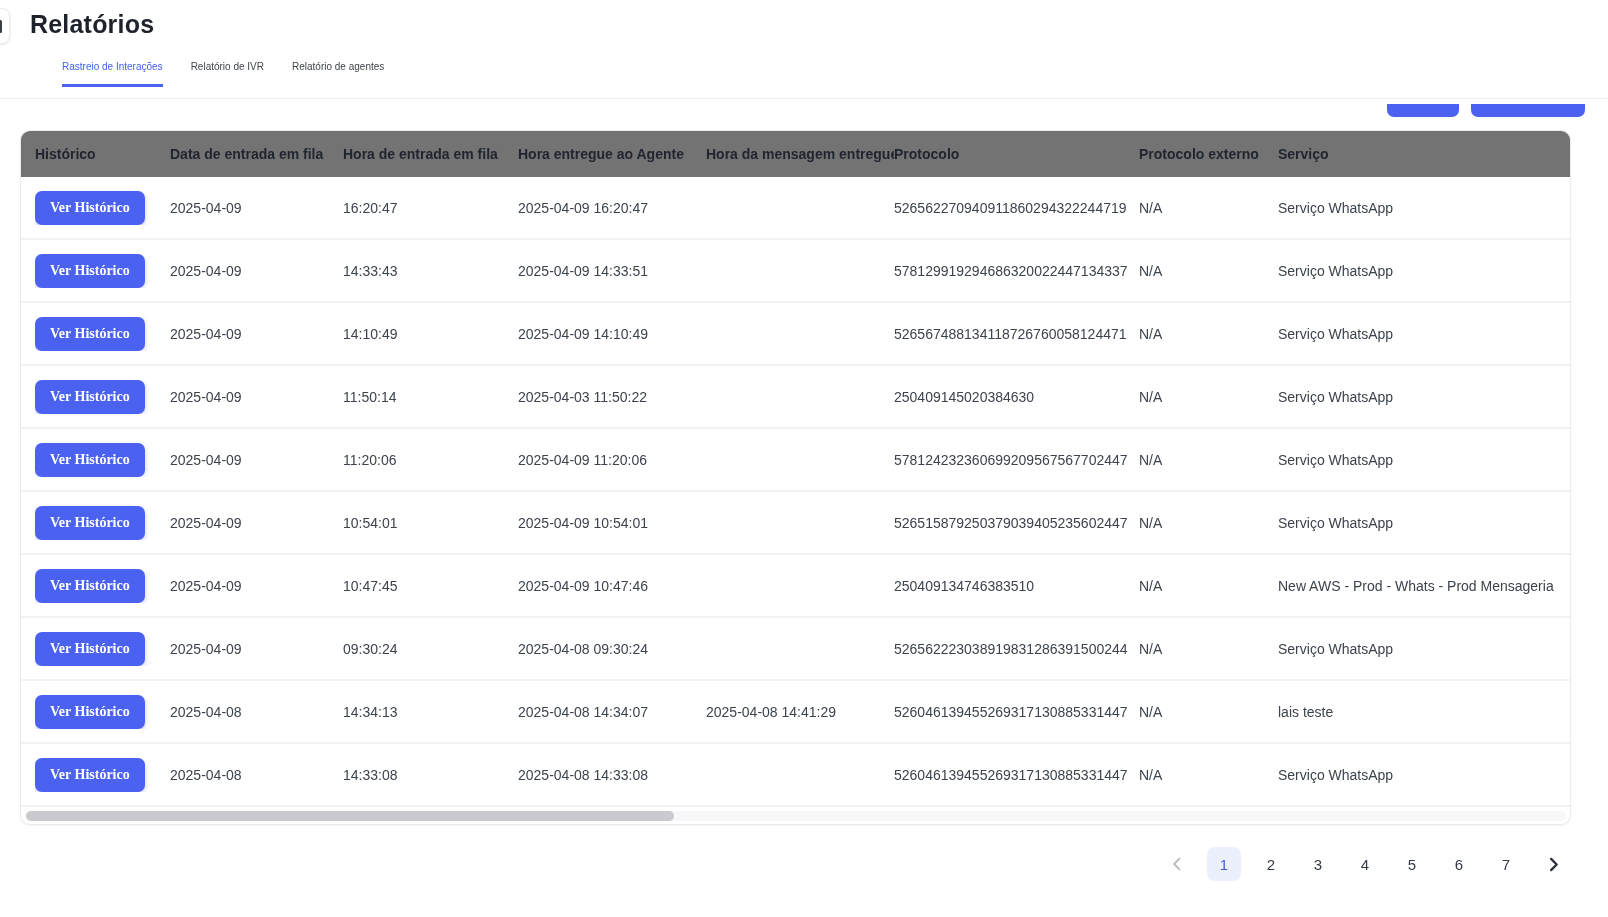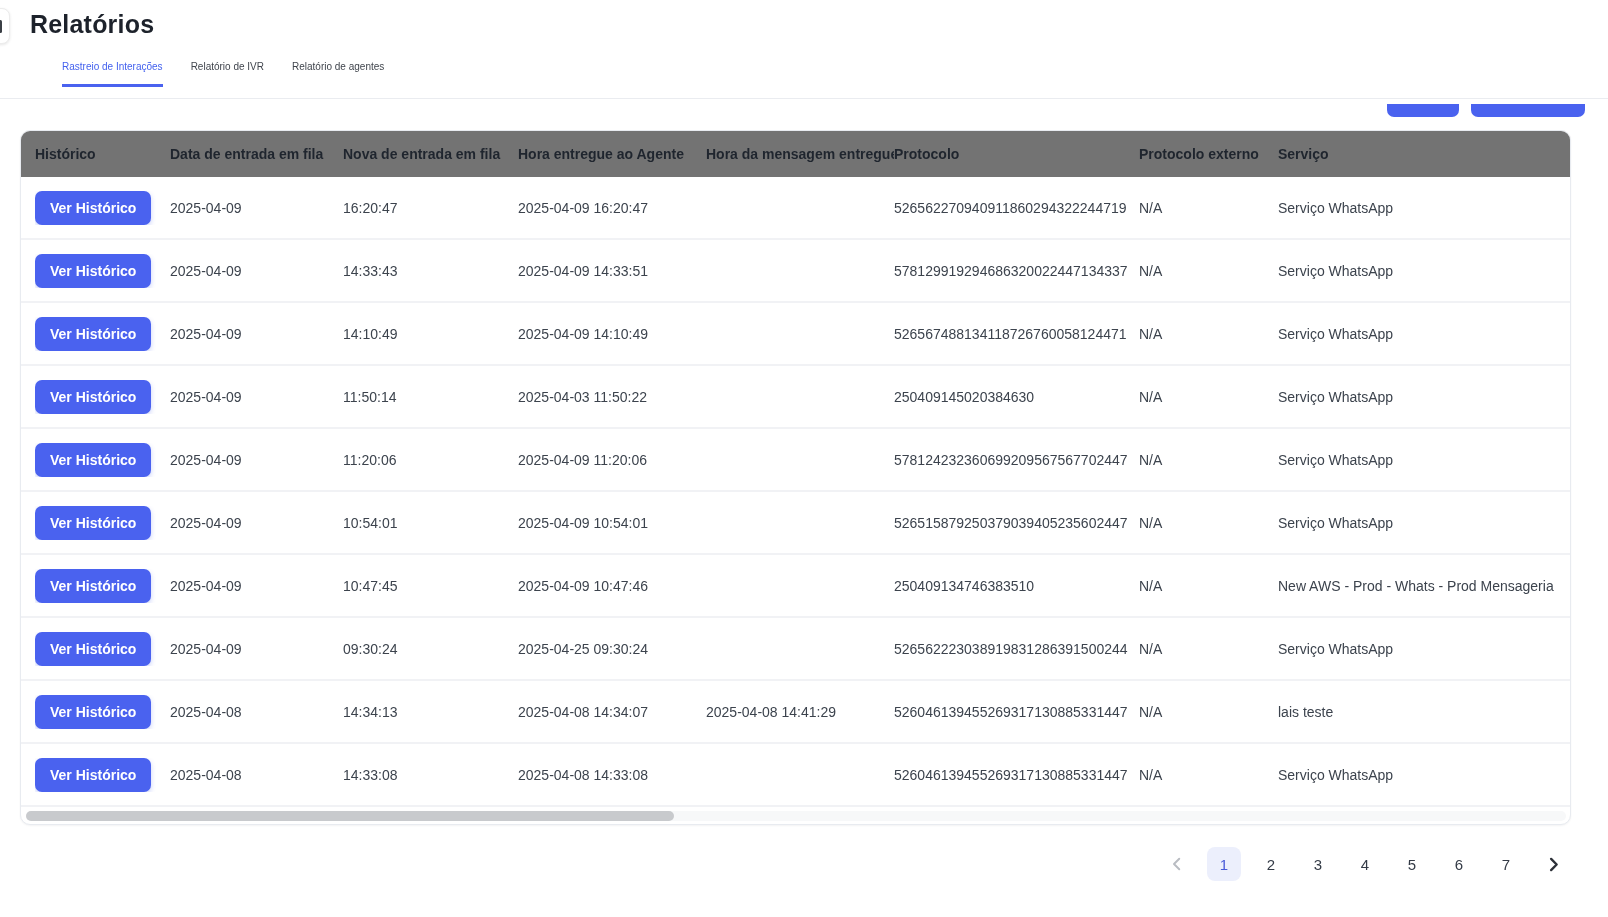--- a/index.html
+++ b/index.html
@@ -34,21 +34,21 @@
     background:#fff; border:1px solid #e8ebf0; border-radius:10px;
     box-shadow:0 1px 2px rgba(16,24,40,.05); overflow:hidden; }
   .thead, .tr { display:grid;
     grid-template-columns:135px 173px 175px 188px 188px 245px 139px auto;
     align-items:center; padding:0 14px; }
   .thead { height:46px; background:#737373; font-size:14px; font-weight:700; color:#1f252e; }
   .th { white-space:nowrap; overflow:hidden; }
   .tr { height:63px; border-bottom:2px solid #f1f2f5; }
   .td { font-size:14px; color:#3c434d; white-space:nowrap; overflow:hidden; }
   .hist-btn { background:#4a62ef; color:#fff; border:none; border-radius:7px;
-    padding:9px 15px; font-size:14px; font-weight:700; font-family:Liberation Sans, sans-serif;
+    padding:9px 15px; font-size:14px; font-weight:700; font-family:Liberation Serif, serif;
     box-shadow:0 2px 5px rgba(74,98,239,.30); cursor:pointer; }
 
   
   .hscroll { position:absolute; left:5px; bottom:3px; width:1540px; height:10px;
     background:#f7f8f9; border-radius:6px; }
   .hthumb { width:648px; height:10px; border-radius:6px; background:#c8cacd; }
 
   
   .pagination { position:absolute; top:847px; right:38px; display:flex;
     align-items:center; gap:13px; }
@@ -80,21 +80,21 @@
       <div class="inner"></div>
     </div>
   <div class="clip clip-b">
       <div class="inner"></div>
     </div>
 
   <div class="card">
     <div class="thead">
         <div class="th">Histórico</div>
         <div class="th">Data de entrada em fila</div>
-        <div class="th">Nova de entrada em fila</div>
+        <div class="th">Hora de entrada em fila</div>
         <div class="th">Hora entregue ao Agente</div>
         <div class="th">Hora da mensagem entregue</div>
         <div class="th">Protocolo</div>
         <div class="th">Protocolo externo</div>
         <div class="th">Serviço</div>
       </div>
     <div class="tbody">
         <div class="tr">
           <div class="td"><button class="hist-btn">Ver Histórico</button></div>
           <div class="td">2025-04-09</div>
@@ -162,21 +162,21 @@
           <div class="td">2025-04-09 10:47:46</div>
           <div class="td"></div>
           <div class="td">250409134746383510</div>
           <div class="td">N/A</div>
           <div class="td">New AWS - Prod - Whats - Prod Mensageria</div>
         </div>
         <div class="tr">
           <div class="td"><button class="hist-btn">Ver Histórico</button></div>
           <div class="td">2025-04-09</div>
           <div class="td">09:30:24</div>
-          <div class="td">2025-04-25 09:30:24</div>
+          <div class="td">2025-04-08 09:30:24</div>
           <div class="td"></div>
           <div class="td">526562223038919831286391500244</div>
           <div class="td">N/A</div>
           <div class="td">Serviço WhatsApp</div>
         </div>
         <div class="tr">
           <div class="td"><button class="hist-btn">Ver Histórico</button></div>
           <div class="td">2025-04-08</div>
           <div class="td">14:34:13</div>
           <div class="td">2025-04-08 14:34:07</div>

